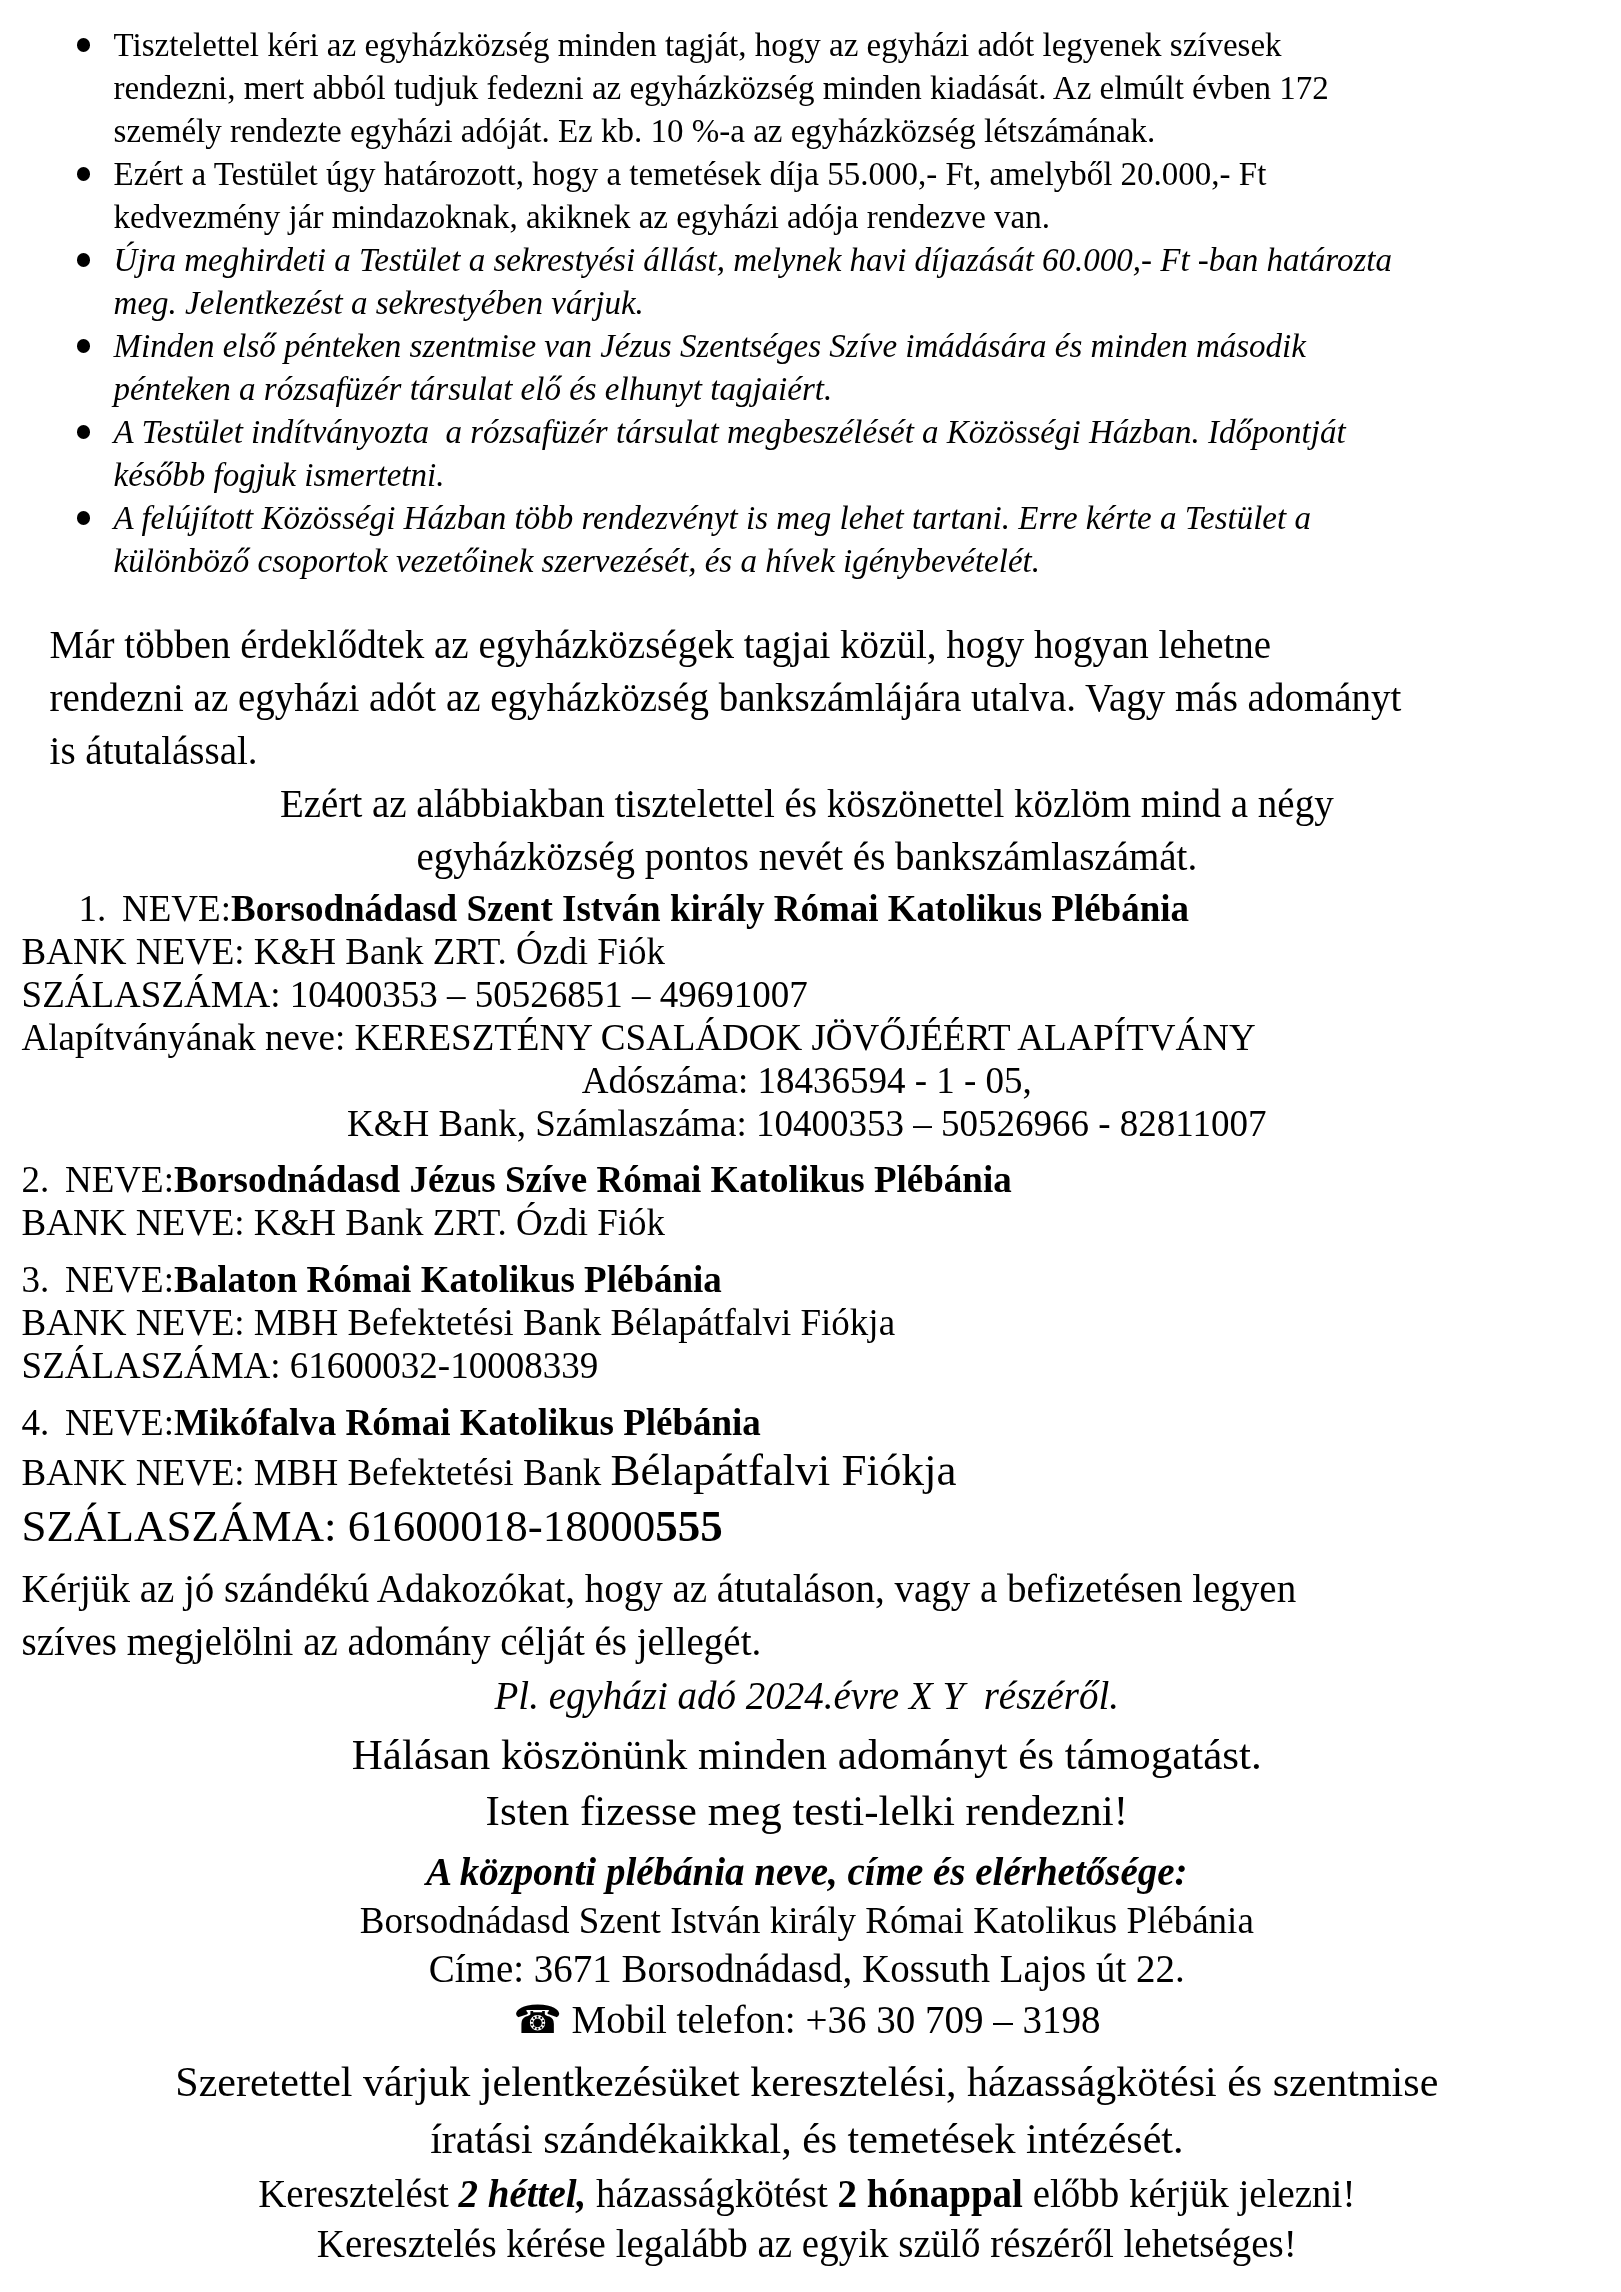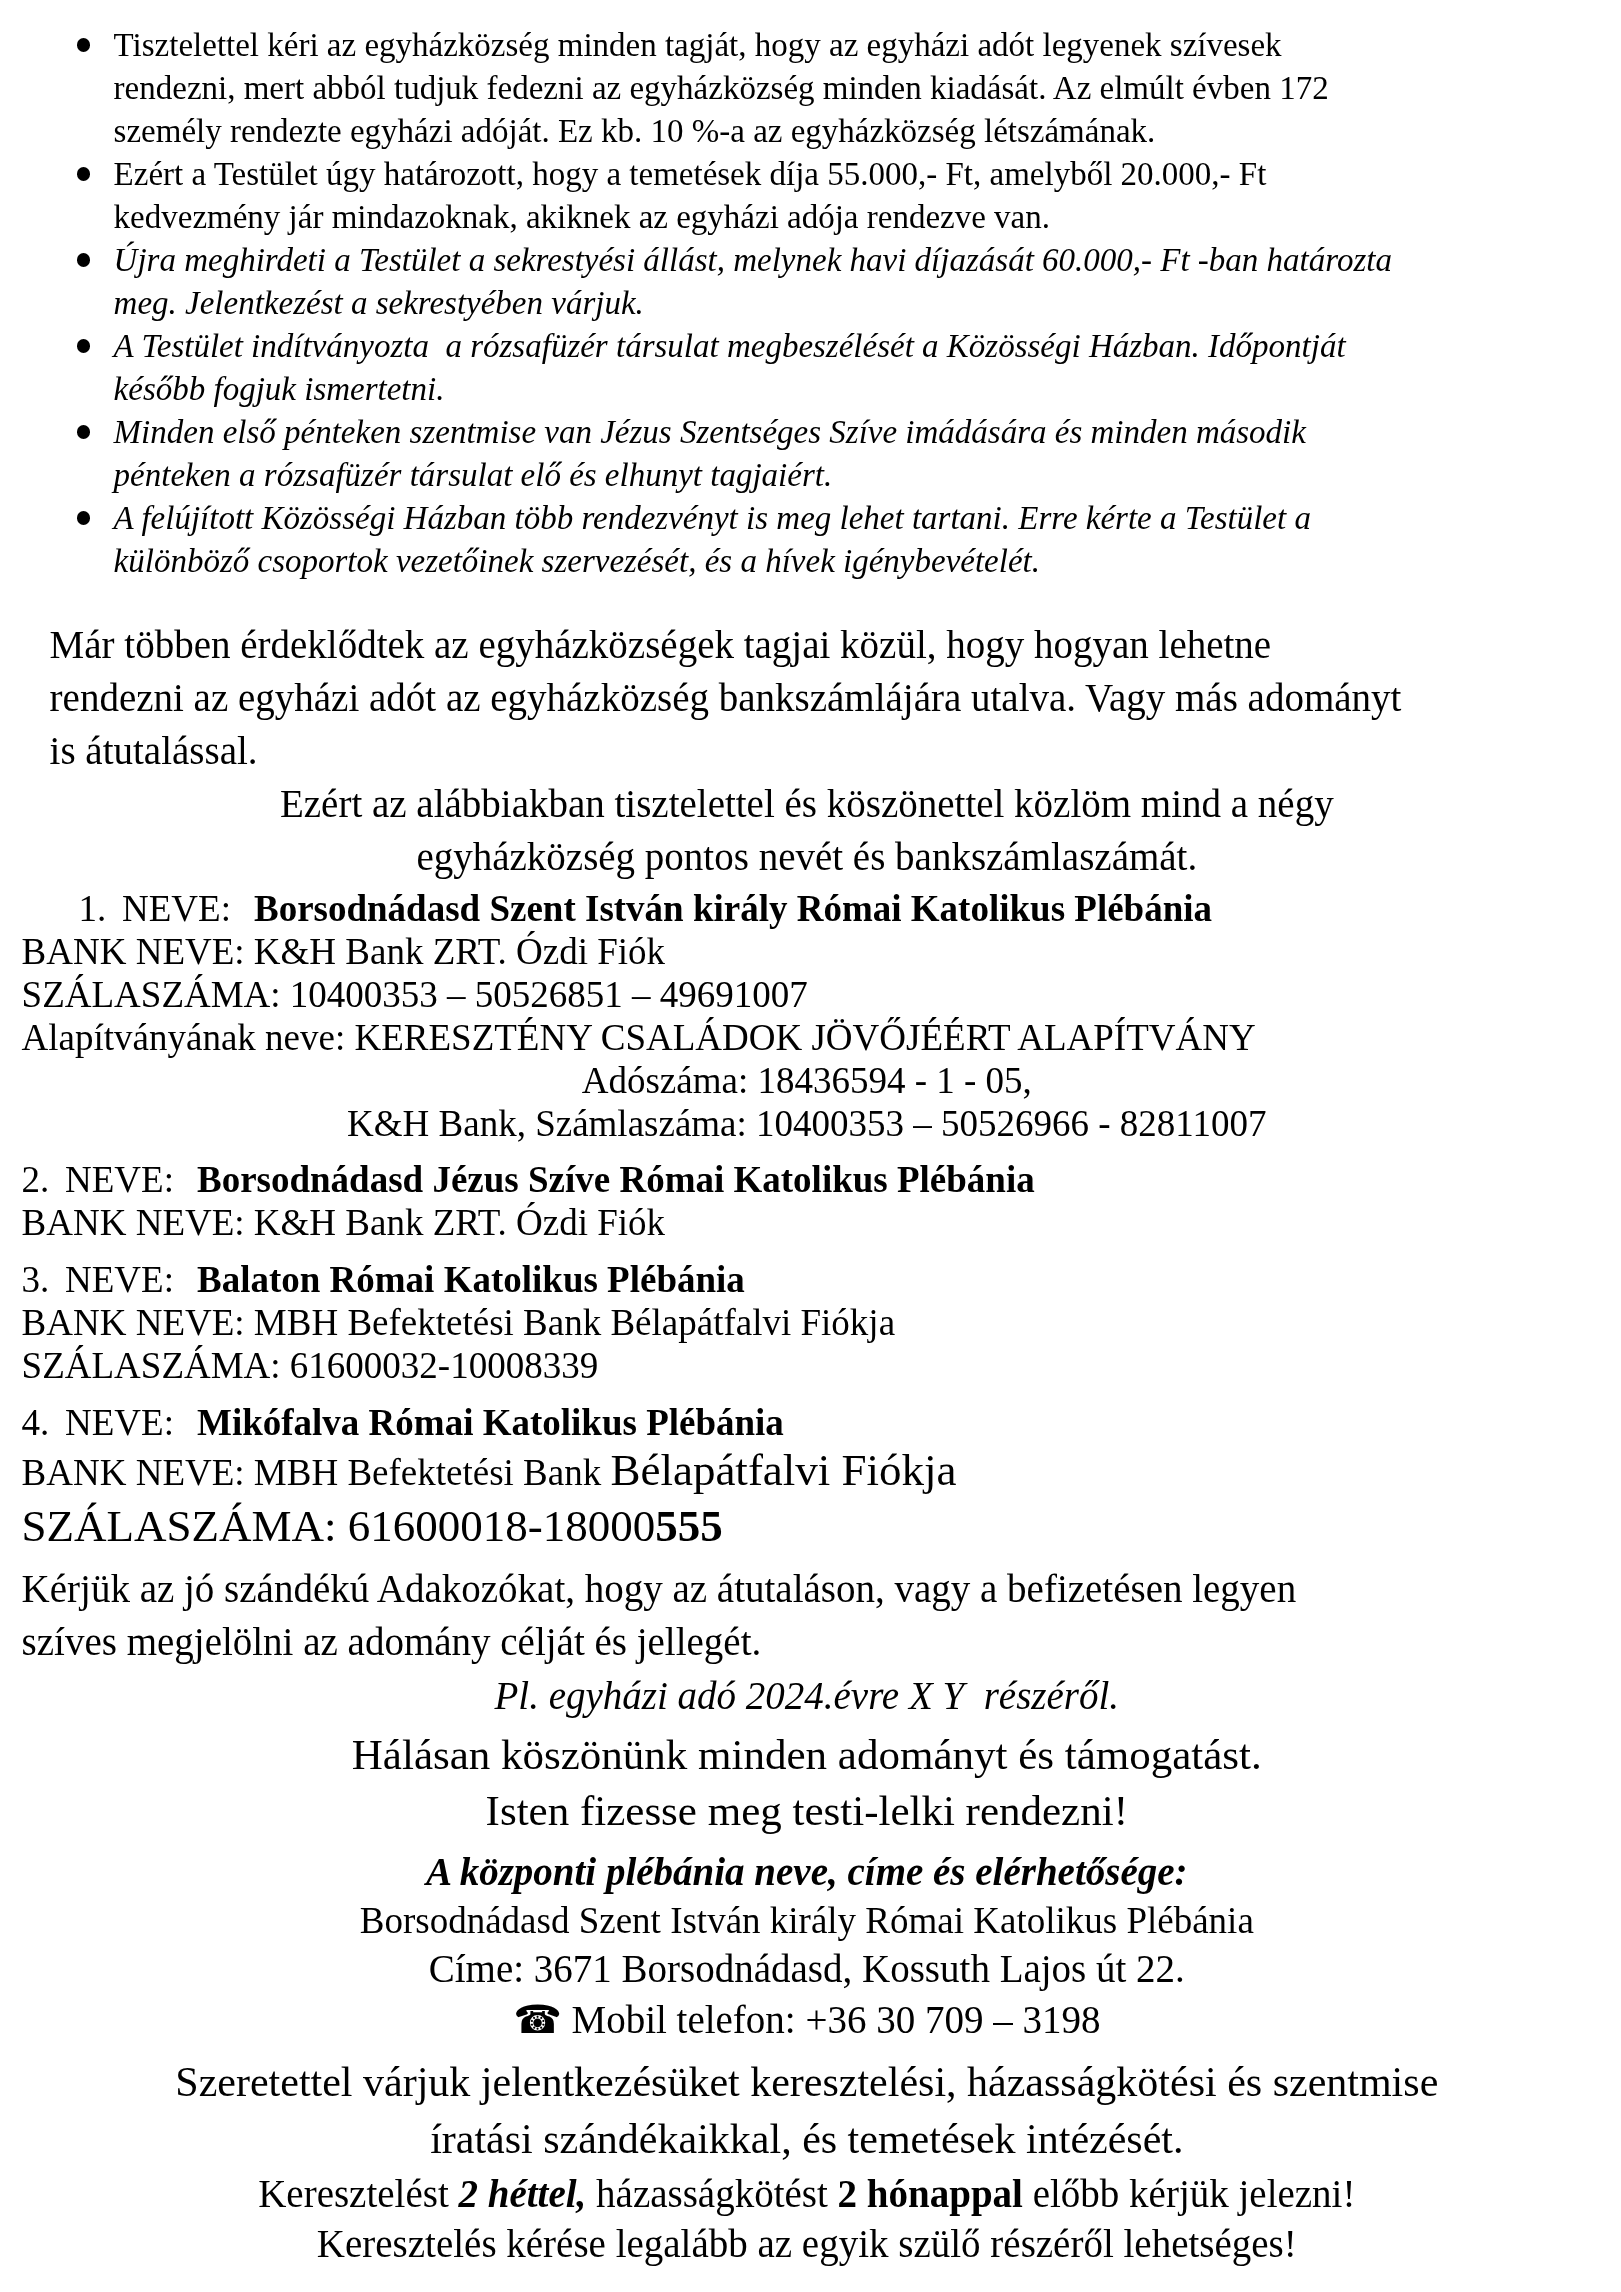--- a/index.html
+++ b/index.html
@@ -18,21 +18,21 @@
   .bullets li.it{font-style:italic;}
 
   .para{font-size:39px;line-height:53px;margin-top:35px;margin-left:28px;}
   .center{text-align:center;}
   .intro{font-size:39px;line-height:53px;}
 
   .entry{font-size:37px;line-height:43px;}
   .entry.first{margin-top:3.9px;}
   .entry + .entry{margin-top:13.7px;}
   .entry .head .num{margin-right:15.7px;}
-  .entry .head .lbl{margin-right:23px;}
+  .entry .head .lbl{margin-right:0;}
   .entry .head b{font-weight:bold;}
   .entry.first .head{margin-left:57px;}
   .entry .cline{text-align:center;}
   .big{font-size:45px;}
   .bank4{line-height:53px;}
   .acct4{font-size:45px;line-height:55px;}
   .acct4 .bold-tail{font-weight:bold;text-align:right;}
 
   .donor{font-size:39px;line-height:53px;margin-top:7.8px;}
   .example{font-style:italic;font-size:39px;line-height:51px;margin-top:2px;}
@@ -66,27 +66,27 @@
       <span class="ml">Ezért a Testület úgy határozott, hogy a temetések díja 55.000,- Ft, amelyből 20.000,- Ft
 kedvezmény jár mindazoknak, akiknek az egyházi adója rendezve van.</span>
     </li>
     <li class="it">
       <span class="dot"></span>
       <span class="ml">Újra meghirdeti a Testület a sekrestyési állást, melynek havi díjazását 60.000,- Ft -ban határozta
 meg. Jelentkezést a sekrestyében várjuk.</span>
     </li>
     <li class="it">
       <span class="dot"></span>
-      <span class="ml">A Testület indítványozta  a rózsafüzér társulat megbeszélését a Közösségi Házban. Időpontját
-később fogjuk ismertetni.</span>
+      <span class="ml">Minden első pénteken szentmise van Jézus Szentséges Szíve imádására és minden második
+pénteken a rózsafüzér társulat elő és elhunyt tagjaiért.</span>
     </li>
     <li class="it">
       <span class="dot"></span>
-      <span class="ml">Minden első pénteken szentmise van Jézus Szentséges Szíve imádására és minden második
-pénteken a rózsafüzér társulat elő és elhunyt tagjaiért.</span>
+      <span class="ml">A Testület indítványozta  a rózsafüzér társulat megbeszélését a Közösségi Házban. Időpontját
+később fogjuk ismertetni.</span>
     </li>
     <li class="it">
       <span class="dot"></span>
       <span class="ml">A felújított Közösségi Házban több rendezvényt is meg lehet tartani. Erre kérte a Testület a
 különböző csoportok vezetőinek szervezését, és a hívek igénybevételét.</span>
     </li>
   </ul>
 
   <div class="para ml">Már többen érdeklődtek az egyházközségek tagjai közül, hogy hogyan lehetne
 rendezni az egyházi adót az egyházközség bankszámlájára utalva. Vagy más adományt

